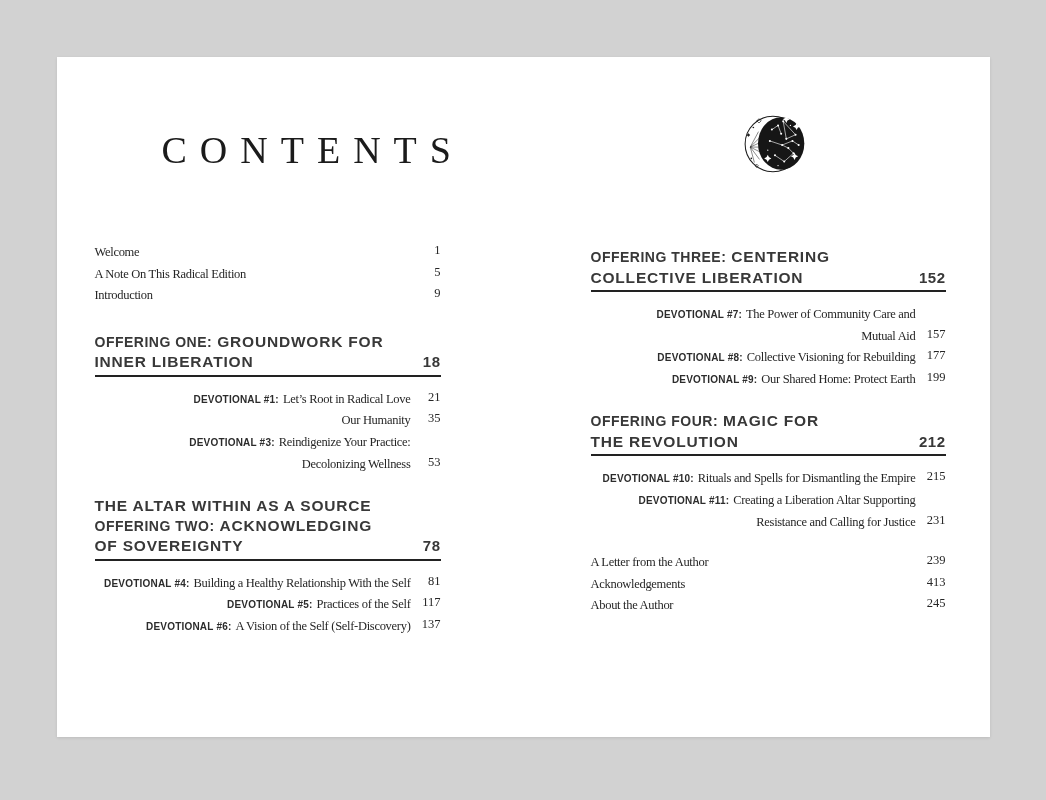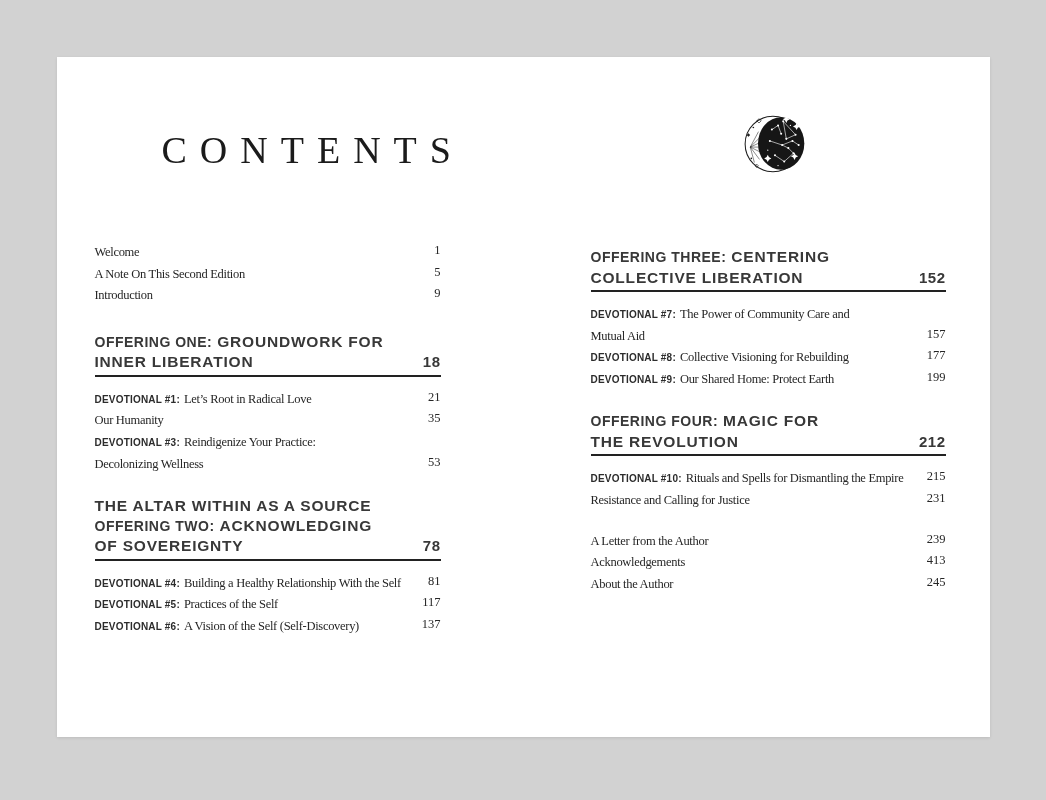--- a/index.html
+++ b/index.html
@@ -57,21 +57,21 @@
     color: #262626;
   }
 
   .offering-header { color: #383838; }
   .oh-line { line-height: 19.5px; white-space: nowrap; }
   .kicker  { font-size: 14px; font-weight: 700; letter-spacing: 0.5px; margin-right: 5px; }
   .oh-big  { font-size: 15.5px; font-weight: 700; letter-spacing: 0.8px; }
   .oh-last { display: flex; justify-content: space-between; align-items: baseline; text-align: center; }
   .oh-page { font-size: 15px; font-weight: 700; letter-spacing: 0.5px; }
   .rule { border-bottom: 2px solid #222222; margin-top: 3px; }
-  .entries { margin-top: 11px; }
+  .entries { margin-top: 11px; text-align: right; }
 
   .gap-26 { margin-top: 26px; }
   .gap-22 { margin-top: 22px; }
   .gap-19 { margin-top: 19px; }
 </style>
 </head>
 <body>
 
 <div class="page">
 
@@ -128,21 +128,21 @@
   </div>
 
   <div class="col col-left">
 
     <div>
       <div class="toc-row">
         <span class="row-left"><span class="entry-title">Welcome</span></span>
         <span class="pnum">1</span>
       </div>
       <div class="toc-row">
-        <span class="row-left"><span class="entry-title">A Note On This Second Edition</span></span>
+        <span class="row-left"><span class="entry-title">A Note On This Radical Edition</span></span>
         <span class="pnum">5</span>
       </div>
       <div class="toc-row">
         <span class="row-left"><span class="entry-title">Introduction</span></span>
         <span class="pnum">9</span>
       </div>
     </div>
 
     <div class="gap-26">
       <div class="offering-header">
@@ -250,20 +250,24 @@
           <span class="oh-page">212</span>
         </div>
         <div class="rule"></div>
       </div>
       <div class="entries">
         <div class="toc-row">
           <span class="row-left"><span class="entry-label">DEVOTIONAL #10:</span><span class="entry-title">Rituals and Spells for Dismantling the Empire</span></span>
           <span class="pnum">215</span>
         </div>
         <div class="toc-row">
+          <span class="row-left"><span class="entry-label">DEVOTIONAL #11:</span><span class="entry-title">Creating a Liberation Altar Supporting</span></span>
+          <span class="pnum"></span>
+        </div>
+        <div class="toc-row">
           <span class="row-left"><span class="entry-title">Resistance and Calling for Justice</span></span>
           <span class="pnum">231</span>
         </div>
       </div>
     </div>
 
     <div class="gap-19">
       <div class="toc-row">
         <span class="row-left"><span class="entry-title">A Letter from the Author</span></span>
         <span class="pnum">239</span>

